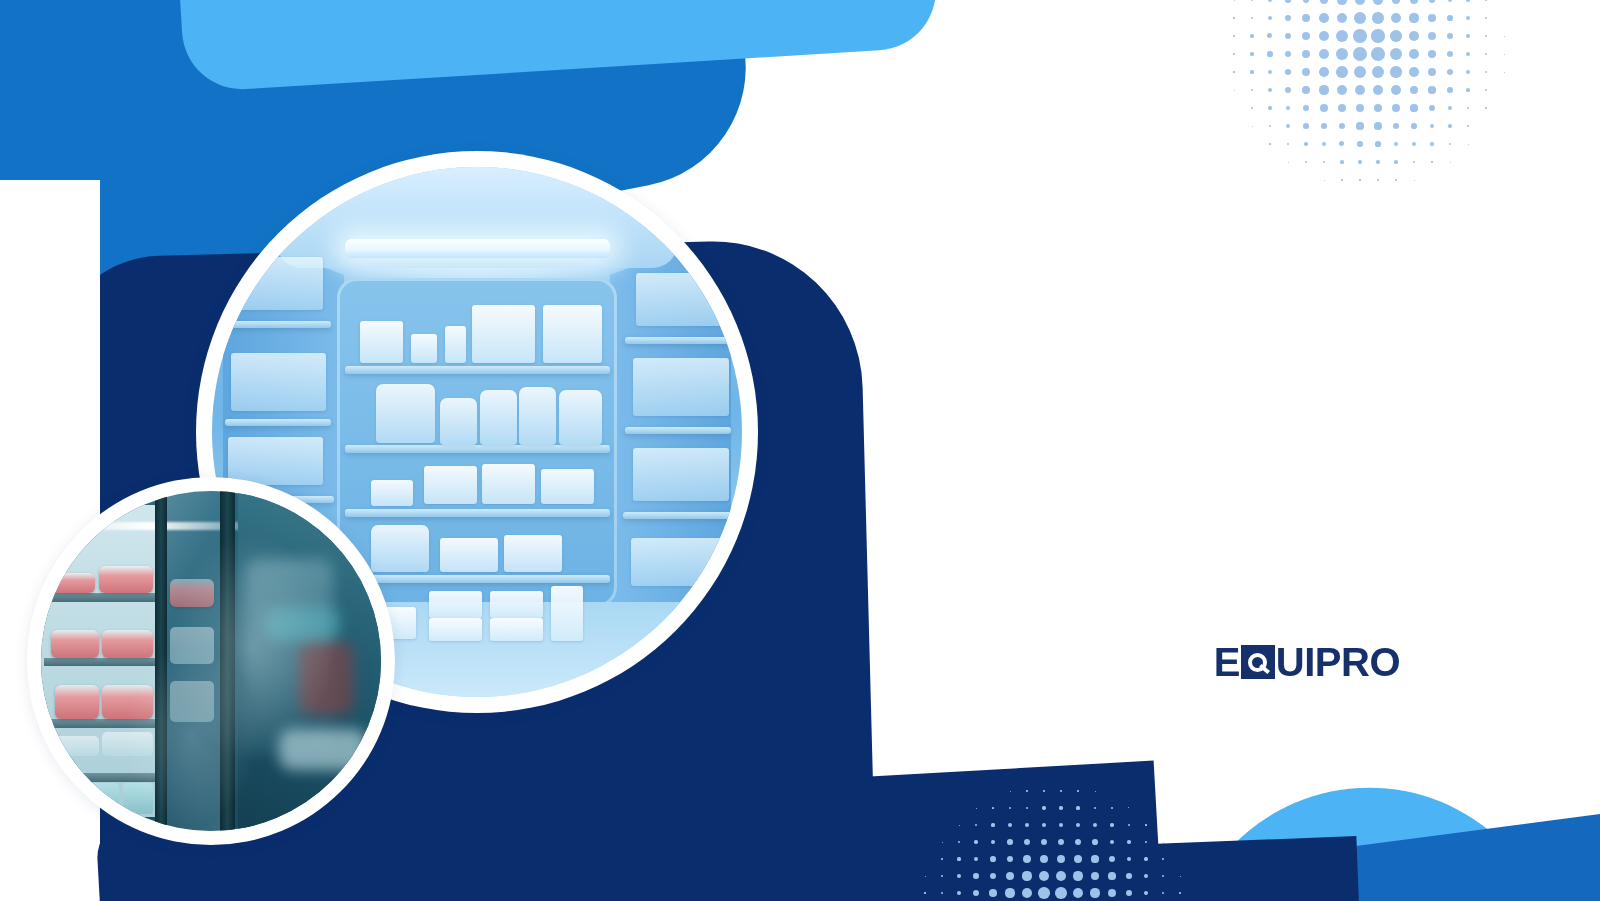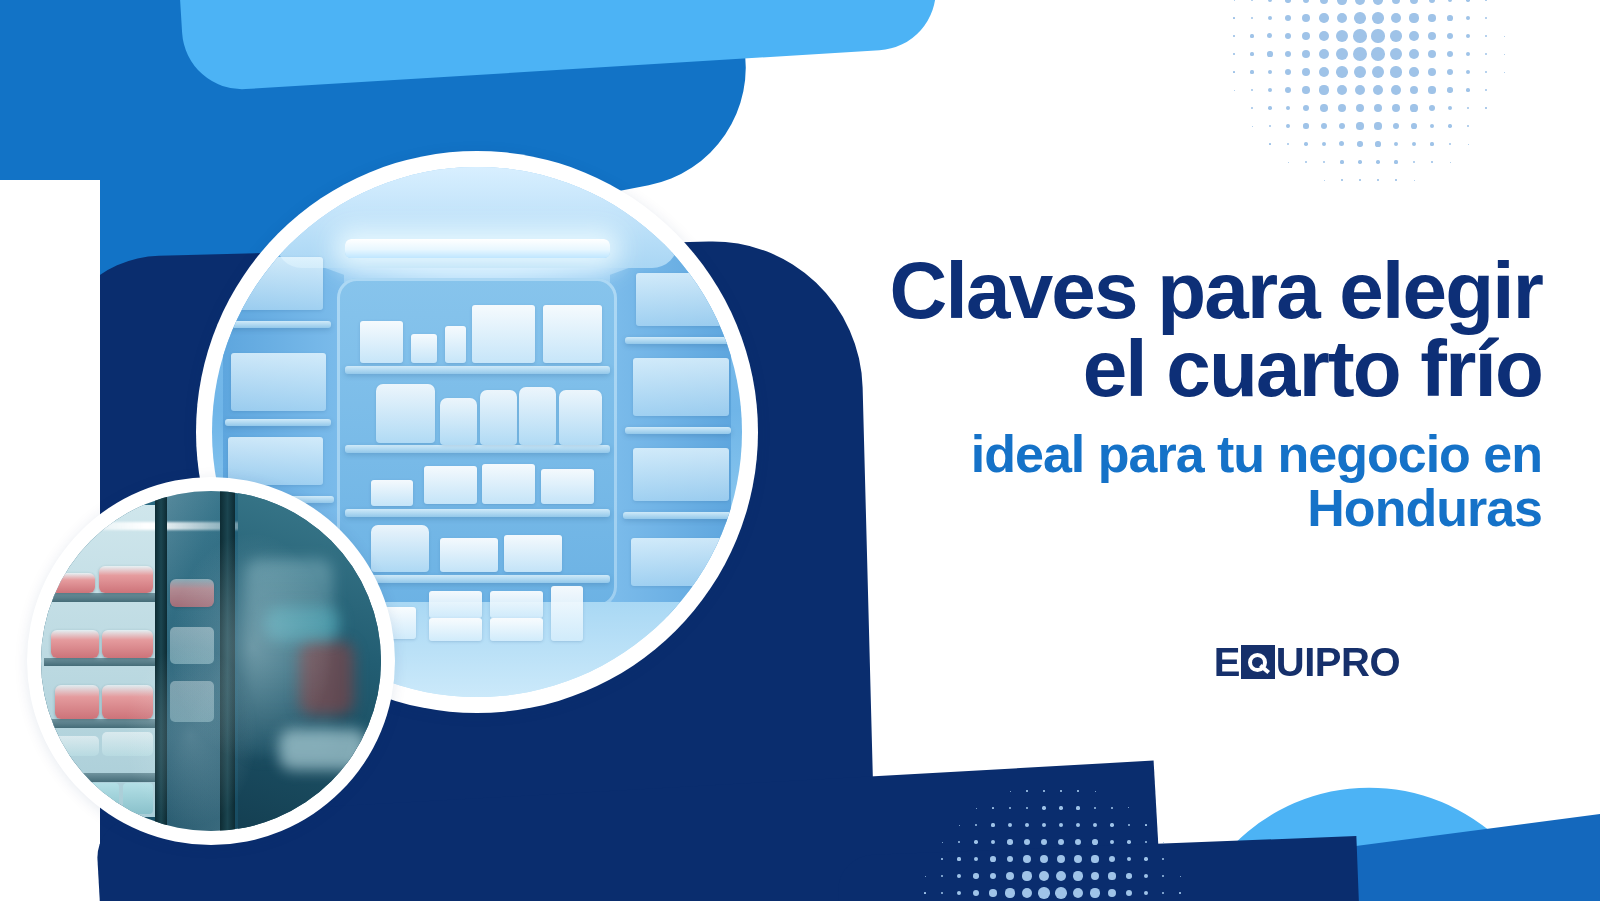--- a/index.html
+++ b/index.html
@@ -671,26 +671,20 @@
         <div class="fz-right"></div>
         <div class="fz-blurobj" style="left:60%;top:20%;width:26%;height:58%;background:linear-gradient(180deg, rgba(180,220,228,0.35), rgba(40,95,115,0.4));"></div>
         <div class="fz-blurobj" style="left:76%;top:44%;width:16%;height:22%;background:rgba(150,60,60,0.55);"></div>
         <div class="fz-blurobj" style="left:70%;top:70%;width:26%;height:12%;background:rgba(200,232,236,0.6);"></div>
         <div class="fz-blurobj" style="left:66%;top:34%;width:22%;height:10%;background:rgba(90,190,205,0.45);"></div>
         <div class="fz-ice-haze"></div>
       </div>
     </div>
   </div>
 
-  <div class="copy">
-    <h1 class="headline">Claves para elegir
-el cuarto frío</h1>
-    <p class="subhead">ideal para tu negocio en
-Honduras</p>
-  </div>
 
   <div class="logo">
     <span class="logo-text">
       <span>E</span>
       <span class="logo-q"></span>
       <span>UIPRO</span>
     </span>
   </div>
 
 </div>

